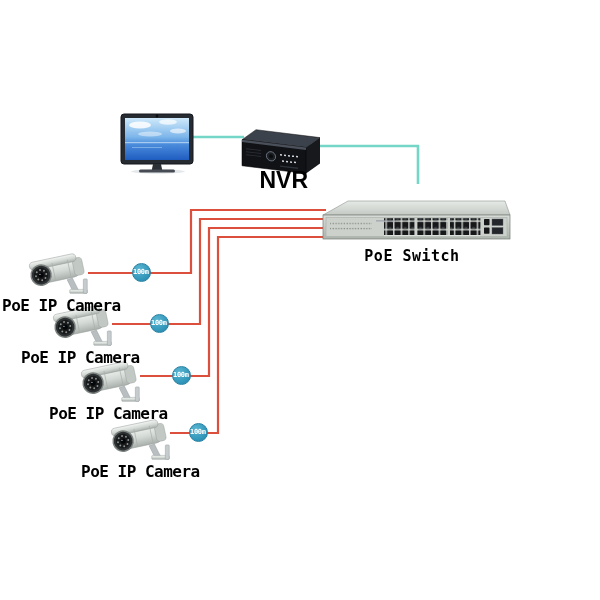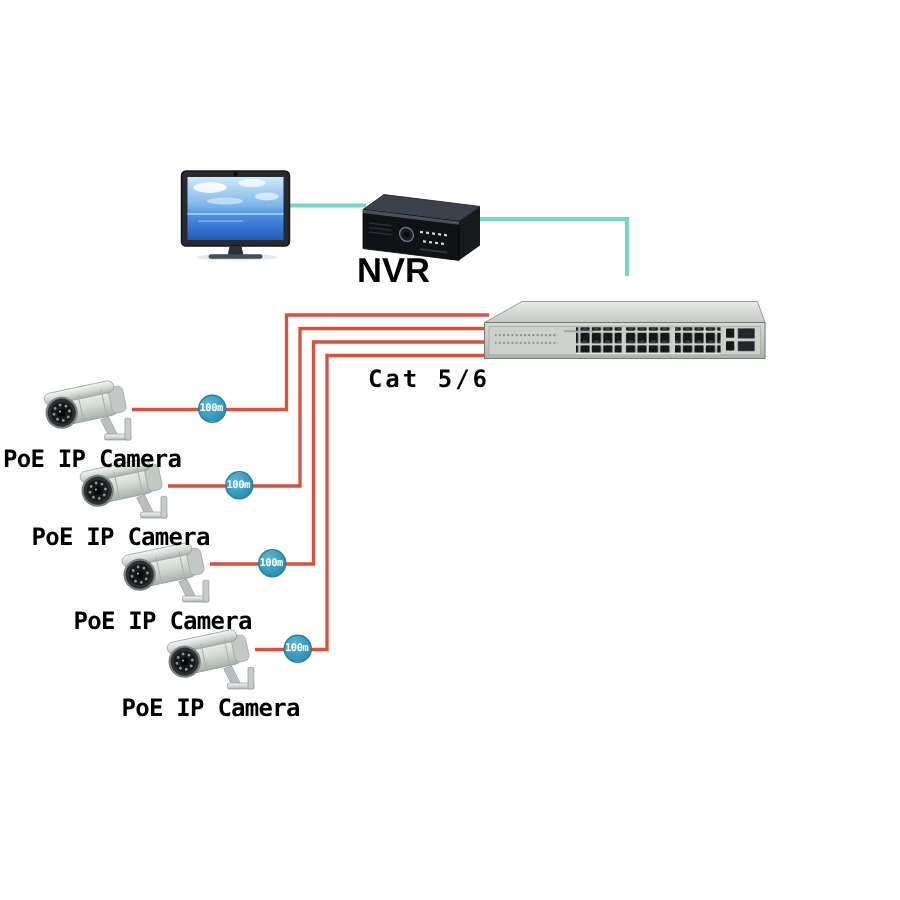--- a/index.html
+++ b/index.html
@@ -4,21 +4,21 @@
 <style>
   html,body{margin:0;padding:0;background:#fff;}
   .stage{position:relative;width:600px;height:600px;background:#ffffff;overflow:hidden;
          font-family:"DejaVu Sans Mono",monospace;}
   .wires{position:absolute;left:0;top:0;z-index:1;}
   .wires polyline{fill:none;}
   .wires .teal{stroke:#74d6c6;stroke-width:2.6px;}
   .wires .red{stroke:#dd4f3d;stroke-width:2.2px;}
   .dev{position:absolute;z-index:2;}
   .lbl{position:absolute;z-index:3;font-weight:bold;color:#000;white-space:nowrap;}
-  .nvr-lbl{left:238px;top:167px;width:70px;text-align:left;
+  .nvr-lbl{left:238px;top:167px;width:70px;text-align:right;
            font-family:"Liberation Sans",sans-serif;font-size:23px;letter-spacing:0px;}
   .switch-lbl{left:338px;top:247px;width:148px;text-align:center;font-size:15px;letter-spacing:0.5px;}
   .cable-lbl{left:228px;top:243px;width:116px;text-align:center;font-size:16px;letter-spacing:2px;}
   .cam-lbl{font-size:16px;letter-spacing:-0.5px;}
   .cam-lbl.c1{left:2px;top:296px;}
   .cam-lbl.c2{left:21px;top:348px;}
   .cam-lbl.c3{left:49px;top:404px;}
   .cam-lbl.c4{left:81px;top:462px;}
   .badge{position:absolute;z-index:3;width:19px;height:19px;border-radius:50%;
          background:radial-gradient(circle at 35% 30%, #5bb6d2, #2e94b8 70%, #2484a6);
@@ -168,21 +168,21 @@
       <use href="#ipcam"></use>
     </svg>
   <svg class="dev" style="left:78px;top:358px" width="70" height="49" viewBox="0 0 80 56">
       <use href="#ipcam"></use>
     </svg>
   <svg class="dev" style="left:108px;top:416px" width="70" height="49" viewBox="0 0 80 56">
       <use href="#ipcam"></use>
     </svg>
 
   <div class="lbl nvr-lbl">NVR</div>
-  <div class="lbl cable-lbl">Cat 5/6</div>
+  <div class="lbl switch-lbl">PoE Switch</div>
   <div class="lbl cam-lbl c1">PoE IP Camera</div>
   <div class="lbl cam-lbl c2">PoE IP Camera</div>
   <div class="lbl cam-lbl c3">PoE IP Camera</div>
   <div class="lbl cam-lbl c4">PoE IP Camera</div>
 
   <div class="badge b1">100m</div>
   <div class="badge b2">100m</div>
   <div class="badge b3">100m</div>
   <div class="badge b4">100m</div>
 

